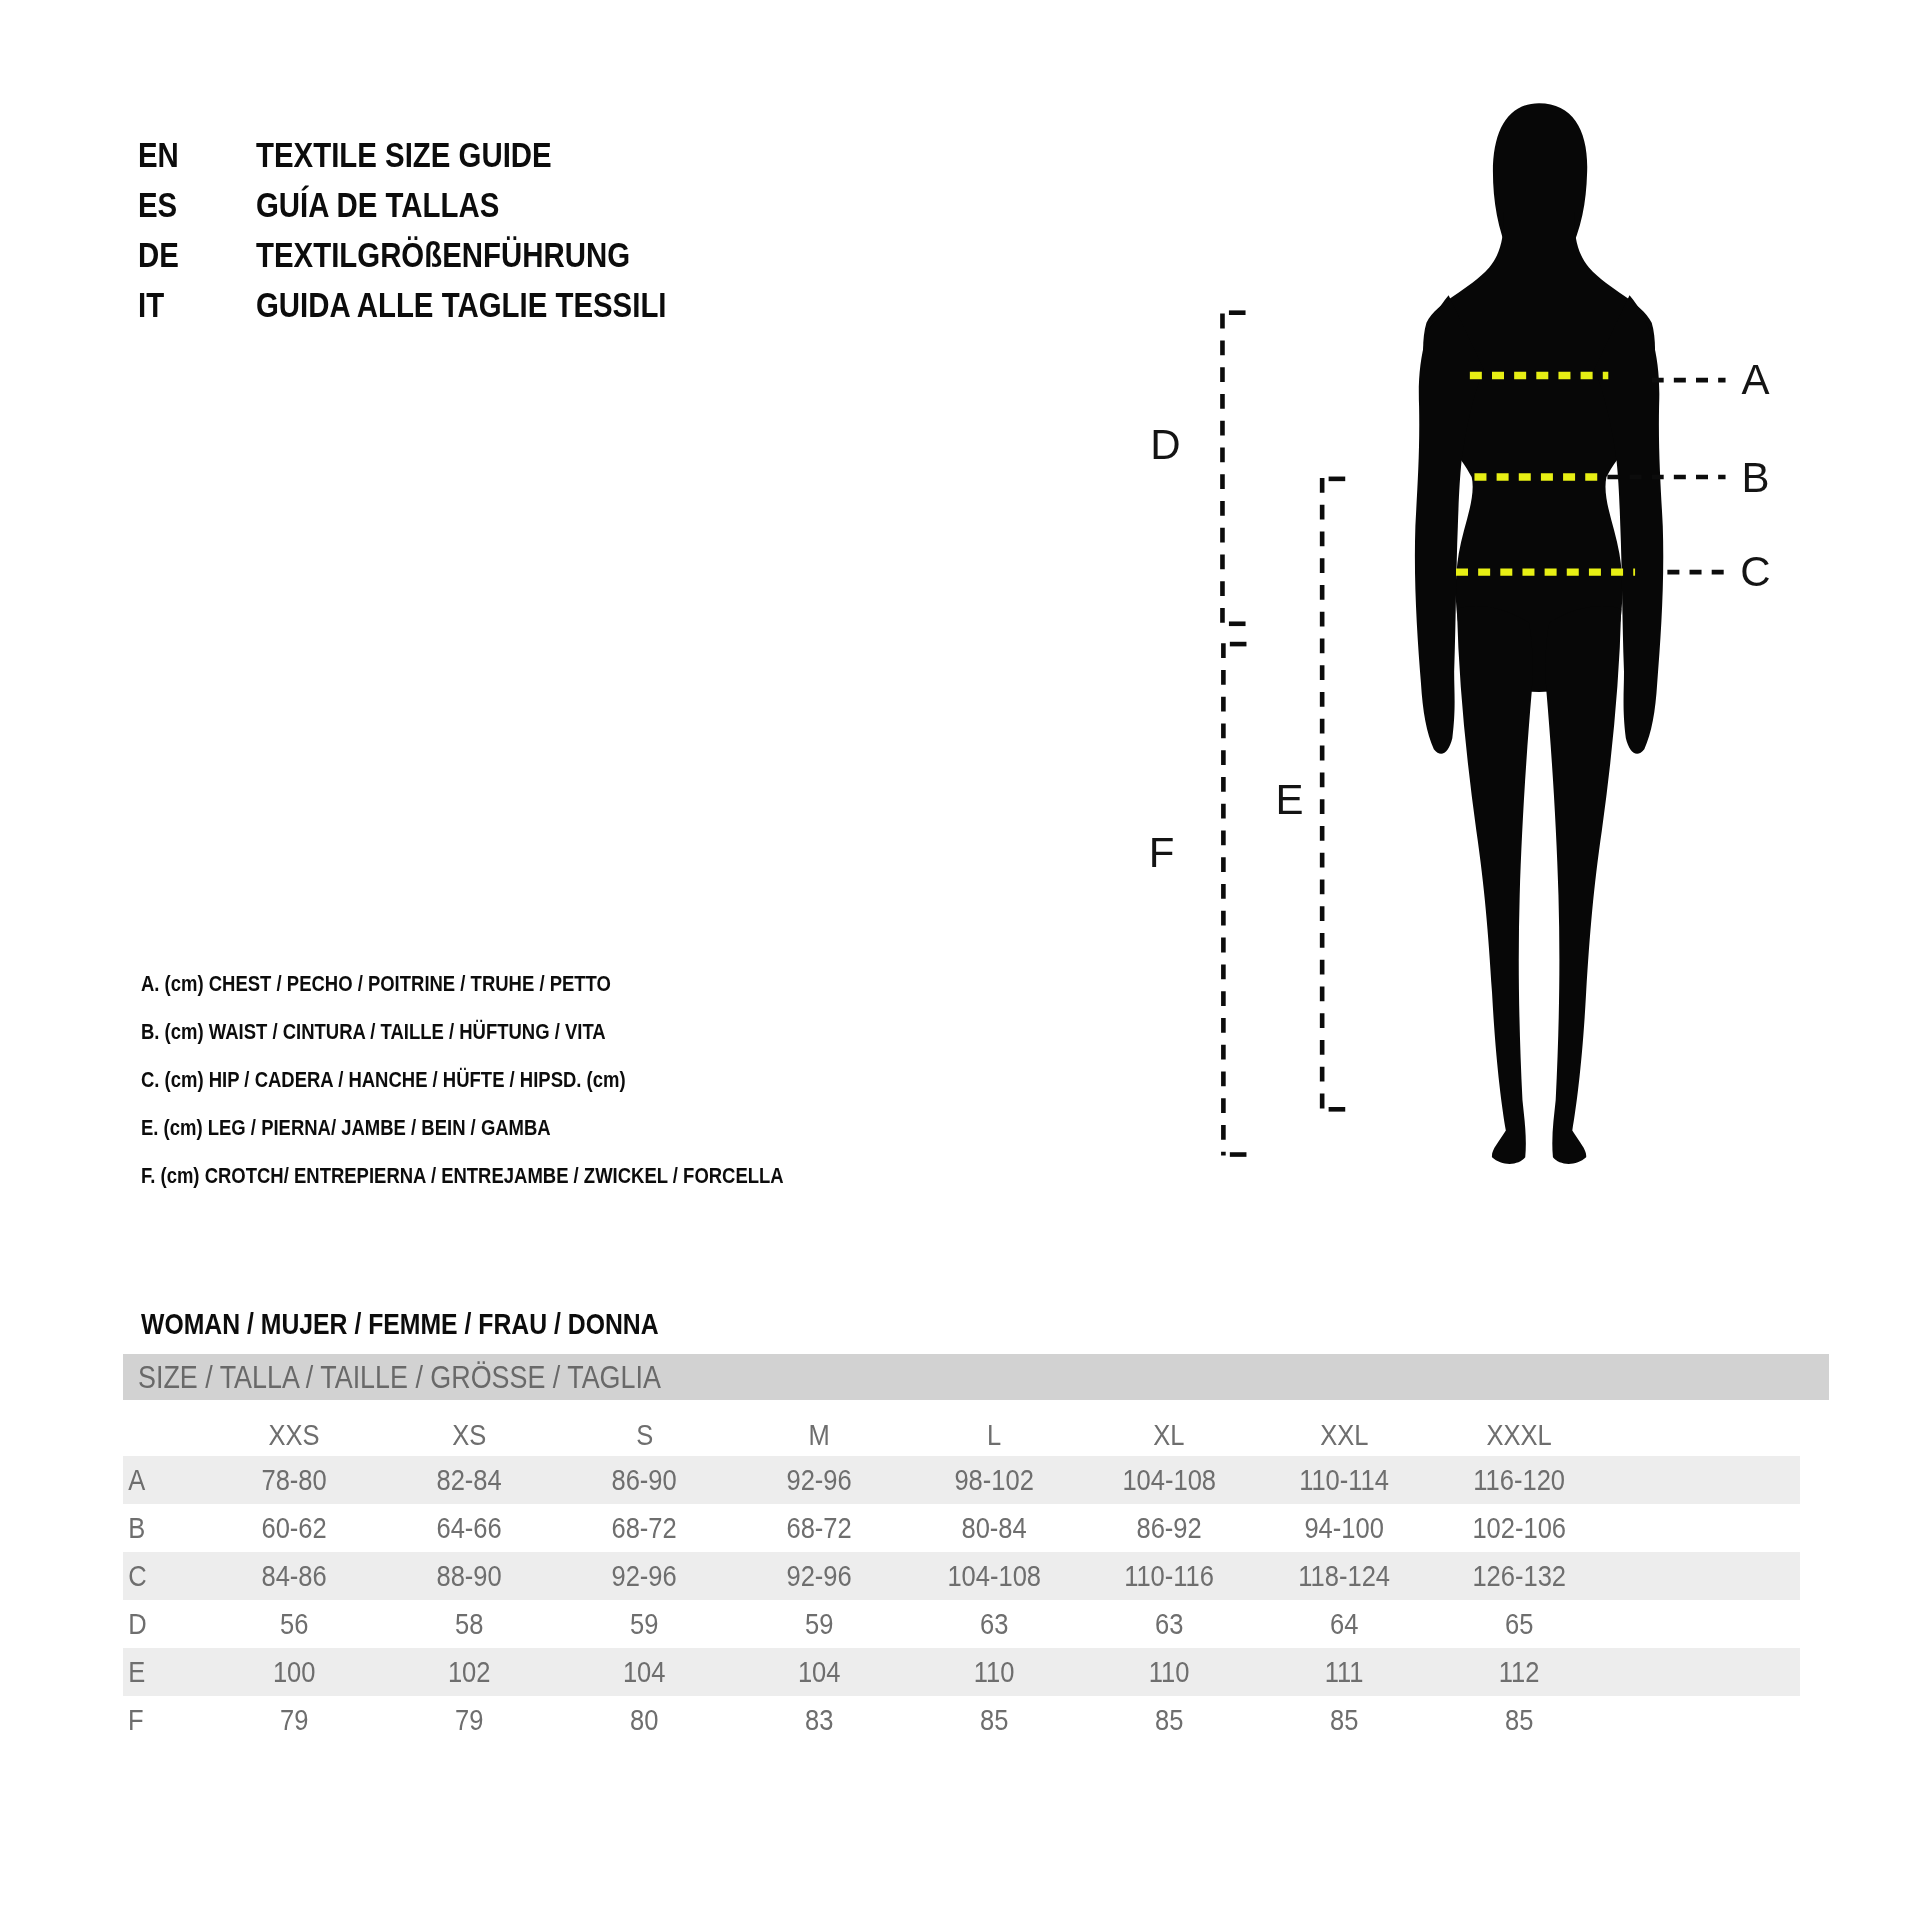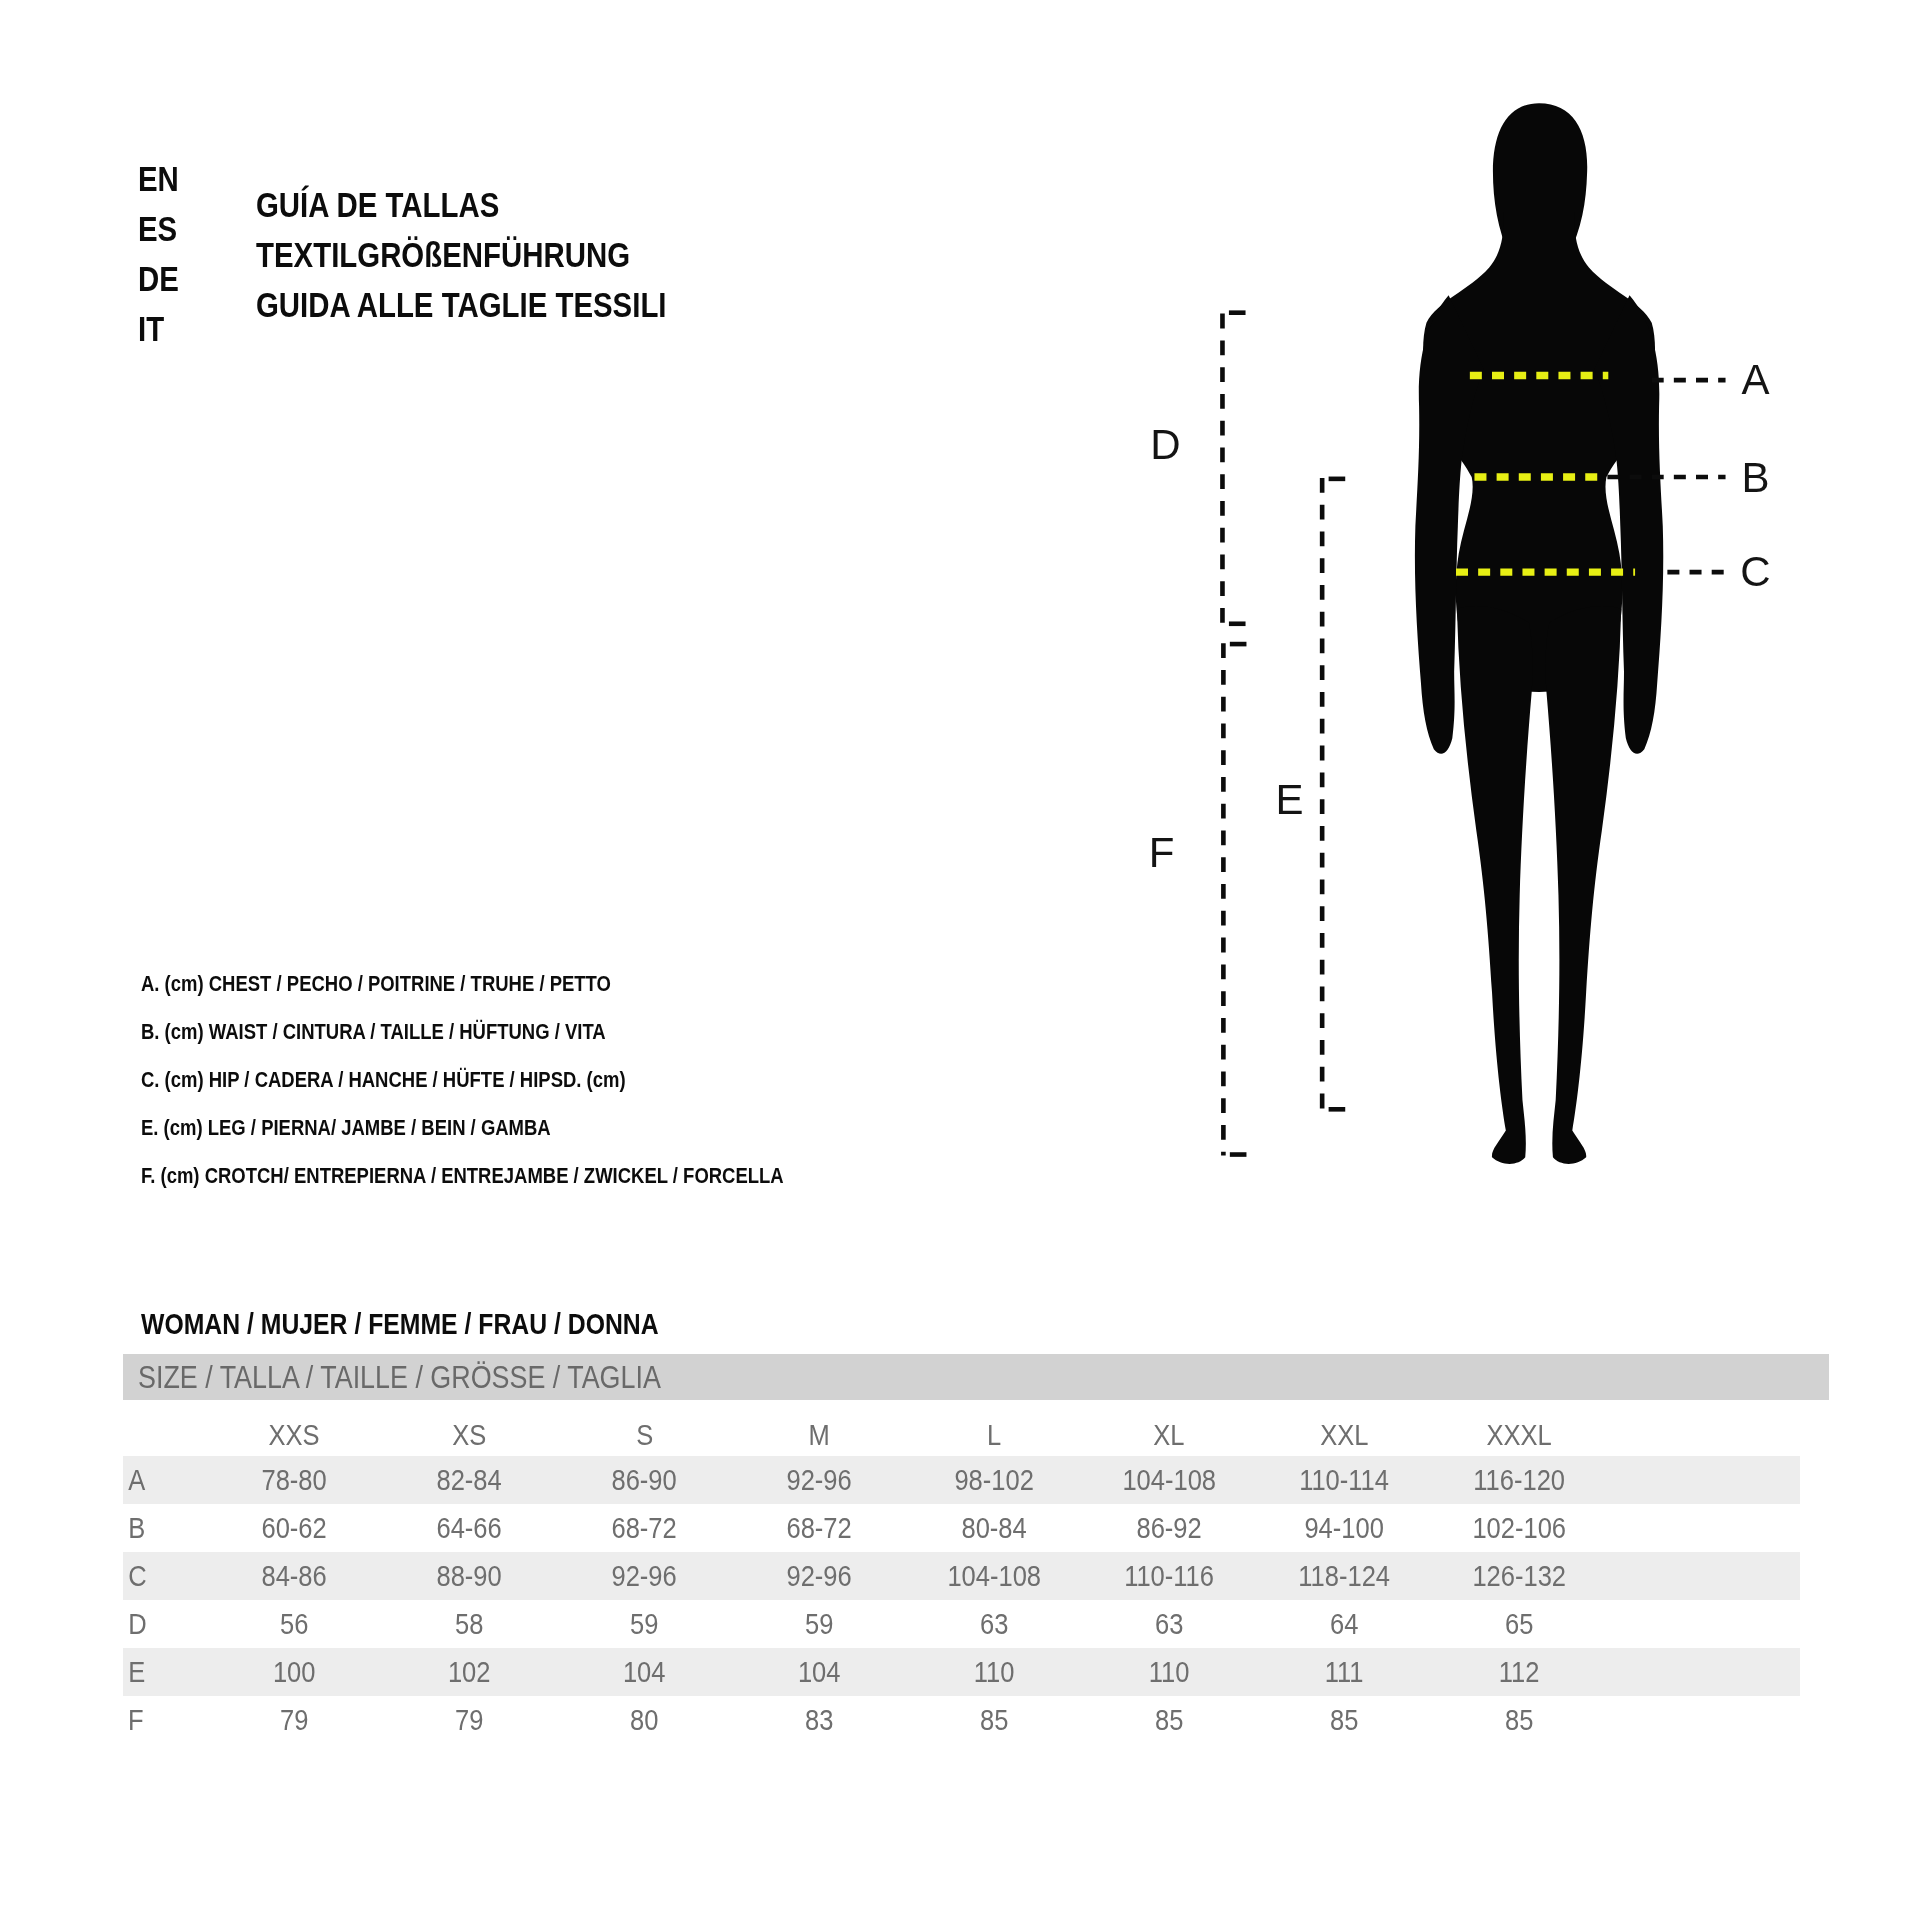--- a/index.html
+++ b/index.html
@@ -7,21 +7,21 @@
         font-family:"Liberation Sans","DejaVu Sans",sans-serif;color:#0c0c0c;}
   .abs{position:absolute;}
   .cx{display:inline-block;transform:scaleX(.84);transform-origin:0 50%;white-space:nowrap;}
   .cxc{display:inline-block;transform:scaleX(.88);transform-origin:50% 50%;white-space:nowrap;}
 
   
   .langs{left:138px;top:130px;}
   .lang-row{position:relative;height:50px;width:831px;}
   .lang-code,.lang-title{position:absolute;top:0;height:50px;line-height:50px;
         font-size:35px;font-weight:700;letter-spacing:0;}
-  .lang-code{left:0;margin-top:24px;}
+  .lang-code{left:0;}
   .lang-title{left:118px;}
 
   
   .fig-svg{left:1144px;top:92px;}
   .fig-letter{width:55px;text-align:center;font-size:42px;font-weight:400;color:#141414;
         line-height:52px;}
 
   
   .legend{left:141px;top:960px;}
   .legend-line{height:48px;line-height:48px;font-size:22px;font-weight:700;}
@@ -42,20 +42,21 @@
   .t-cell{width:175px;text-align:center;}
 </style>
 </head>
 <body>
 
 <div class="page">
 
   <div class="abs langs" id="langs">
       <div class="lang-row">
         <span class="lang-code"><span class="cx">EN</span></span>
+        <span class="lang-title"><span class="cx">TEXTILE SIZE GUIDE</span></span>
       </div>
       <div class="lang-row">
         <span class="lang-code"><span class="cx">ES</span></span>
         <span class="lang-title"><span class="cx">GUÍA DE TALLAS</span></span>
       </div>
       <div class="lang-row">
         <span class="lang-code"><span class="cx">DE</span></span>
         <span class="lang-title"><span class="cx">TEXTILGRÖßENFÜHRUNG</span></span>
       </div>
       <div class="lang-row">

